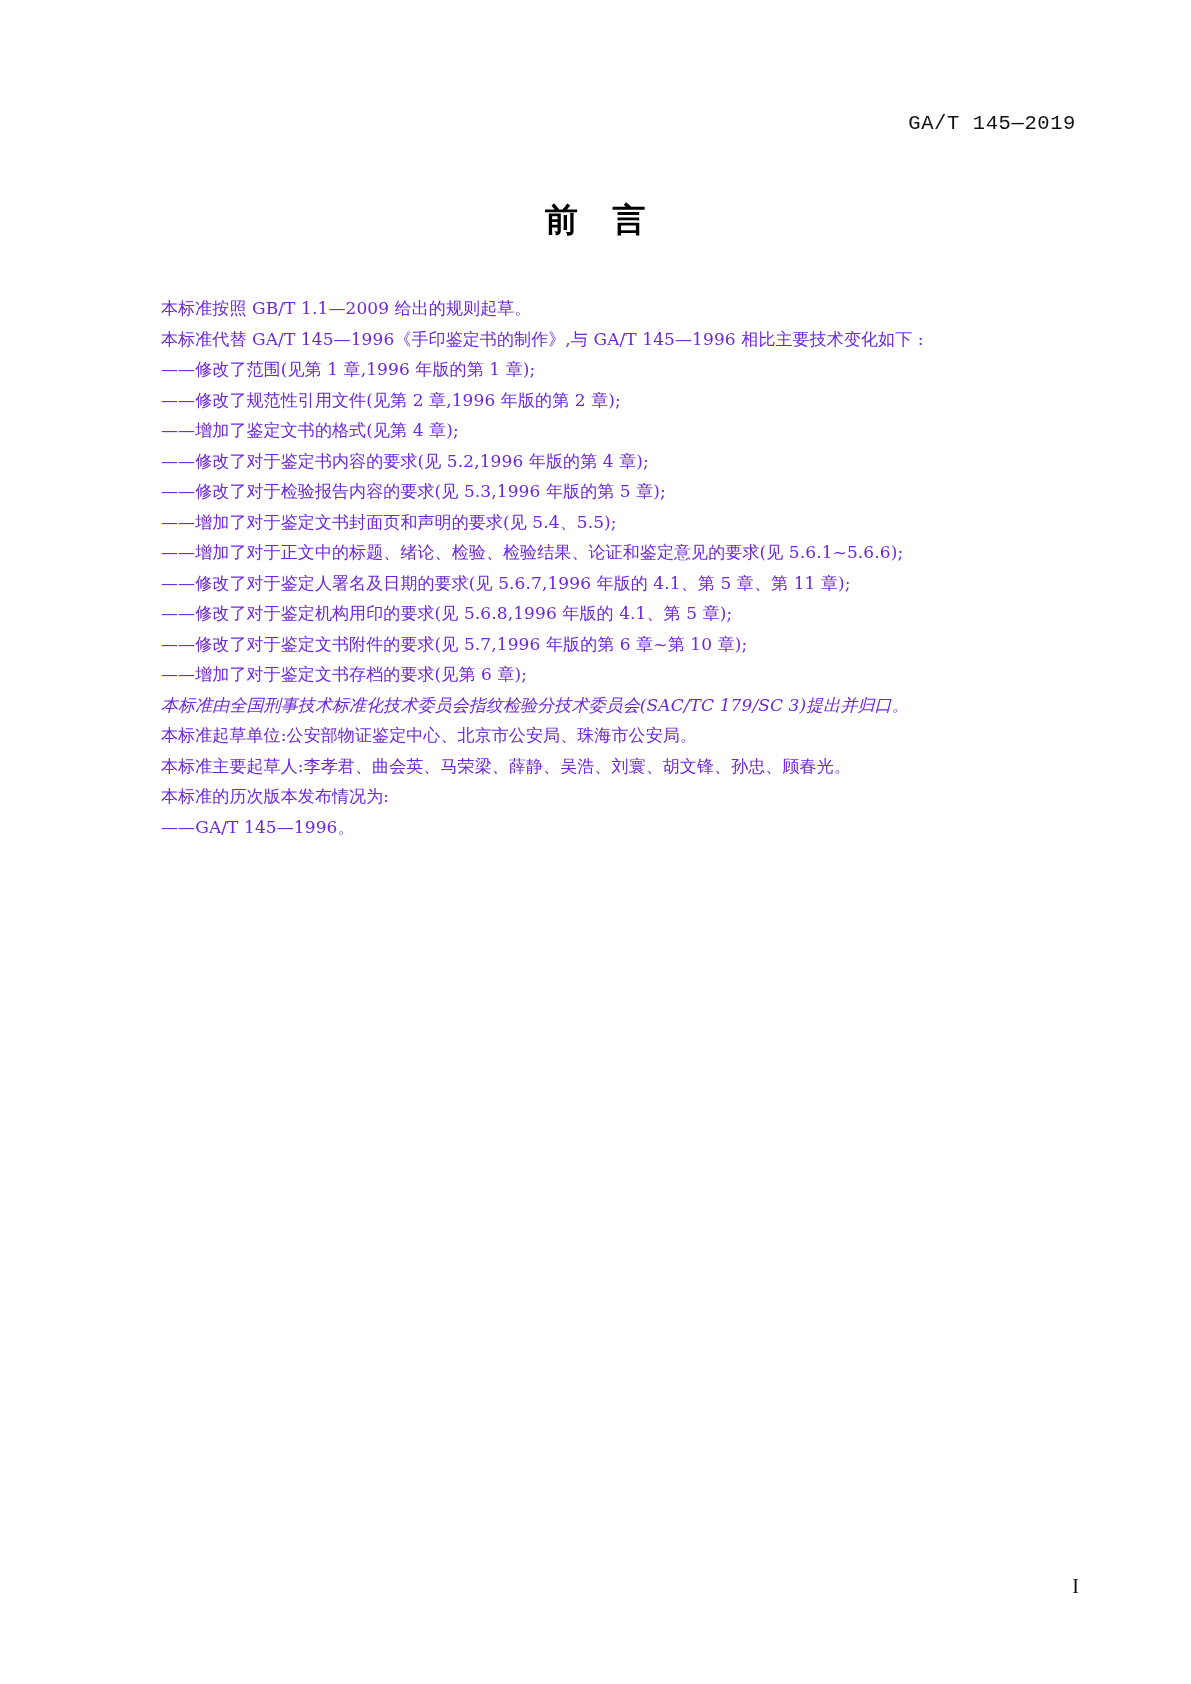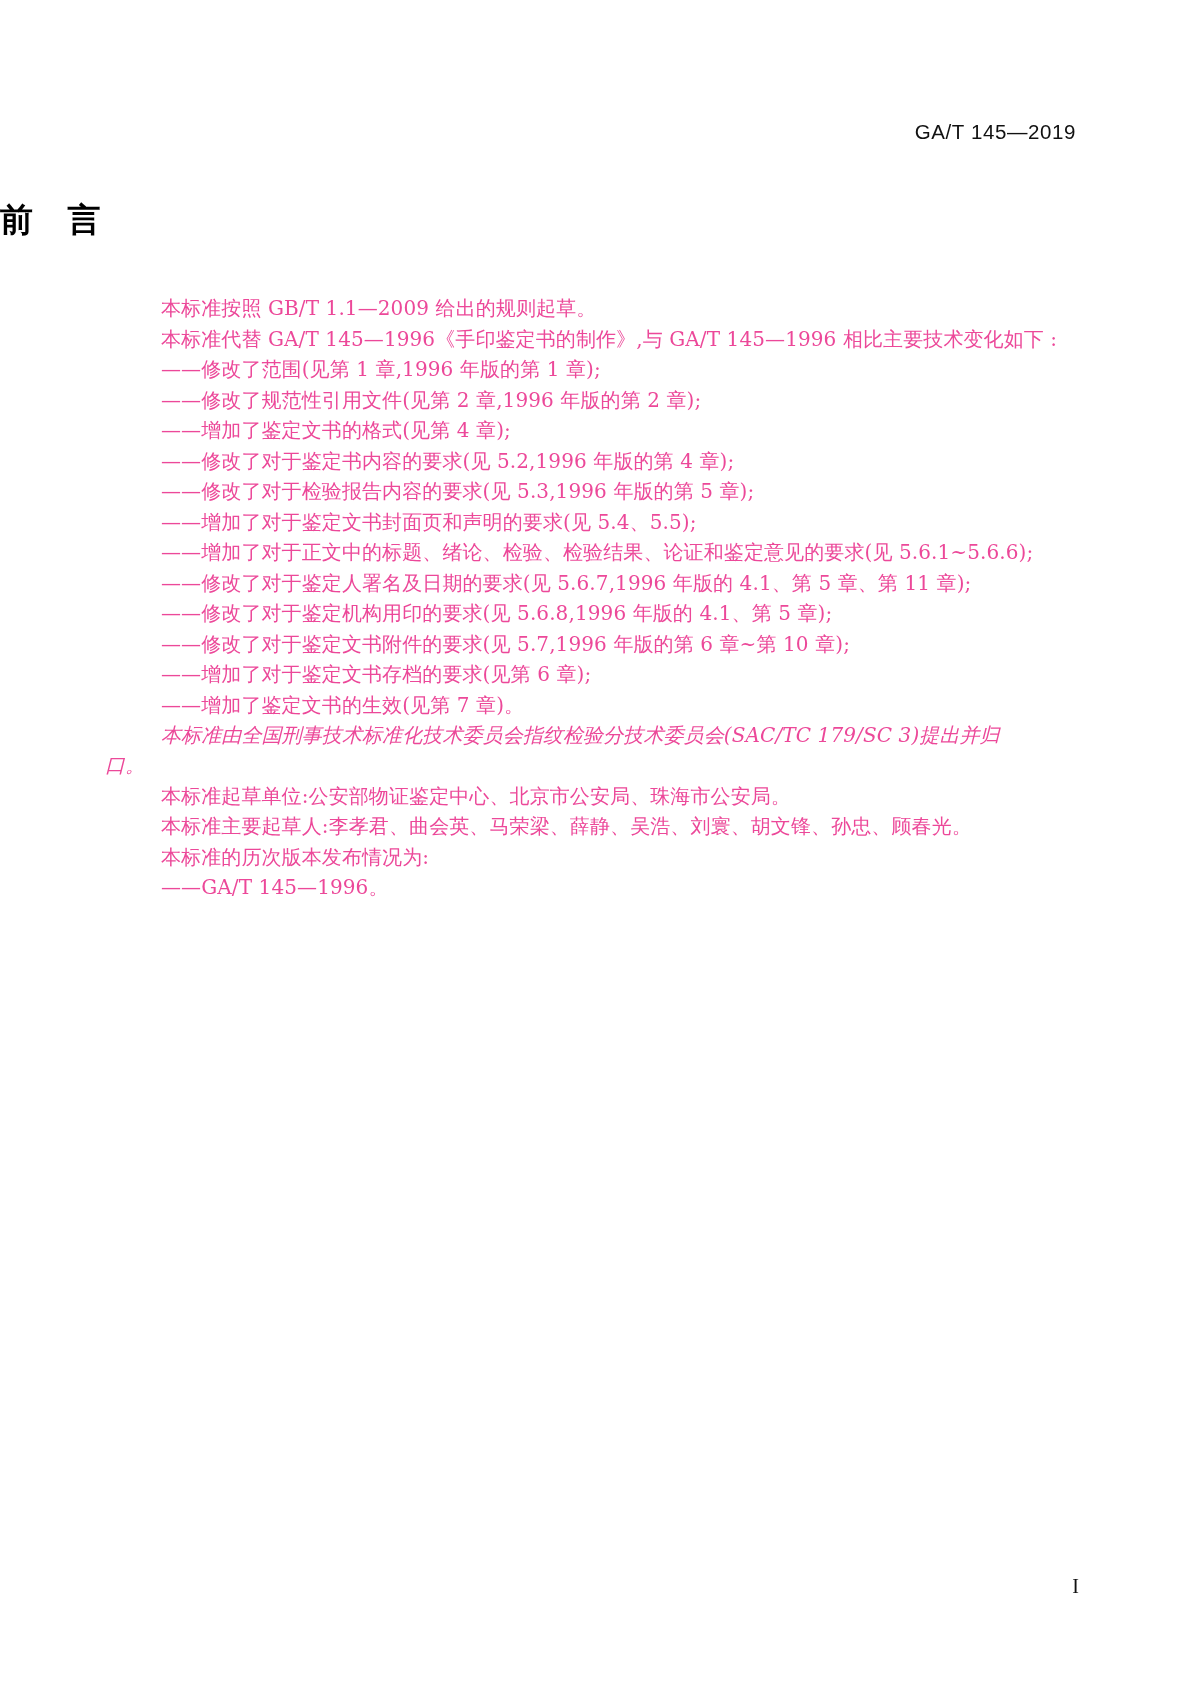--- a/index.html
+++ b/index.html
@@ -13,54 +13,53 @@
     height: 1684px;
     background: #ffffff;
     font-family: "Liberation Serif", serif;
     color: #1a1a1a;
     overflow: hidden;
   }
   .header-code {
     position: absolute;
     top: 112px;
     right: 115px;
-    font-family: Liberation Sans, sans-serif;
+    font-family: Liberation Mono, monospace;
     font-size: 20.5px;
     letter-spacing: 0.6px;
     color: #111111;
     white-space: nowrap;
-    margin-top: 8px;
   }
   .doc-title {
     position: absolute;
     top: 198px;
     left: 0;
     width: 1191px;
-    text-align: left;
+    text-align: center;
     font-family: "DejaVu Serif", serif;
     font-weight: bold;
     font-size: 33px;
     letter-spacing: 0.5px;
     color: #000000;
   }
   .doc-title .gap {
     display: inline-block;
     width: 34px;
   }
   .body-block {
     position: absolute;
     top: 293px;
     left: 161px;
     width: 870px;
   }
   .para {
     font-family: "DejaVu Serif", serif;
-    font-size: 20px;
+    font-size: 17px;
     line-height: 30px;
-    color: #ec4899;
+    color: #6d28d9;
     margin: 0 0 0.5px 0;
     letter-spacing: 0.1px;
     white-space: nowrap;
   }
   .para.wrap {
     white-space: normal;
   }
   .footer-page {
     position: absolute;
     bottom: 86px;
@@ -89,21 +88,20 @@
     <p class="para">——修改了规范性引用文件(见第 2 章,1996 年版的第 2 章);</p>
     <p class="para">——增加了鉴定文书的格式(见第 4 章);</p>
     <p class="para">——修改了对于鉴定书内容的要求(见 5.2,1996 年版的第 4 章);</p>
     <p class="para">——修改了对于检验报告内容的要求(见 5.3,1996 年版的第 5 章);</p>
     <p class="para">——增加了对于鉴定文书封面页和声明的要求(见 5.4、5.5);</p>
     <p class="para">——增加了对于正文中的标题、绪论、检验、检验结果、论证和鉴定意见的要求(见 5.6.1~5.6.6);</p>
     <p class="para">——修改了对于鉴定人署名及日期的要求(见 5.6.7,1996 年版的 4.1、第 5 章、第 11 章);</p>
     <p class="para">——修改了对于鉴定机构用印的要求(见 5.6.8,1996 年版的 4.1、第 5 章);</p>
     <p class="para">——修改了对于鉴定文书附件的要求(见 5.7,1996 年版的第 6 章~第 10 章);</p>
     <p class="para">——增加了对于鉴定文书存档的要求(见第 6 章);</p>
-    <p class="para">——增加了鉴定文书的生效(见第 7 章)。</p>
 
     <p class="para wrap" style="margin-left:-56px; width:926px; text-indent:56px;font-style:italic;">本标准由全国刑事技术标准化技术委员会指纹检验分技术委员会(SAC/TC 179/SC 3)提出并归口。</p>
     <p class="para">本标准起草单位:公安部物证鉴定中心、北京市公安局、珠海市公安局。</p>
     <p class="para">本标准主要起草人:李孝君、曲会英、马荣梁、薛静、吴浩、刘寰、胡文锋、孙忠、顾春光。</p>
     <p class="para">本标准的历次版本发布情况为:</p>
     <p class="para">——GA/T 145—1996。</p>
 
   </div>
 
   <div class="footer-page">I</div>

